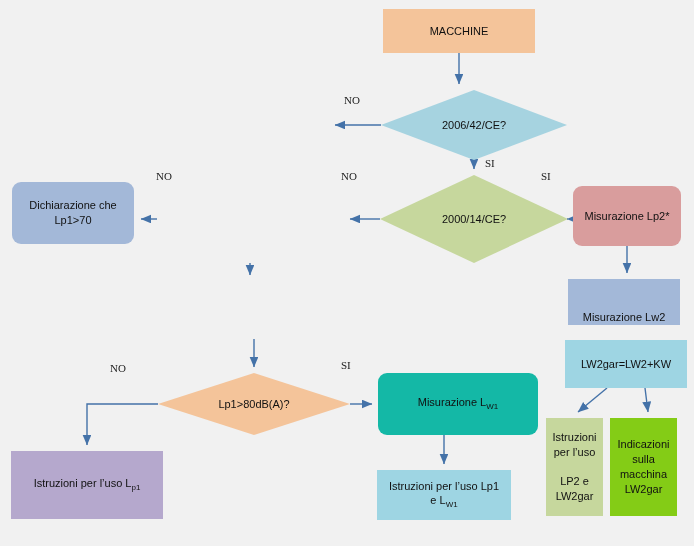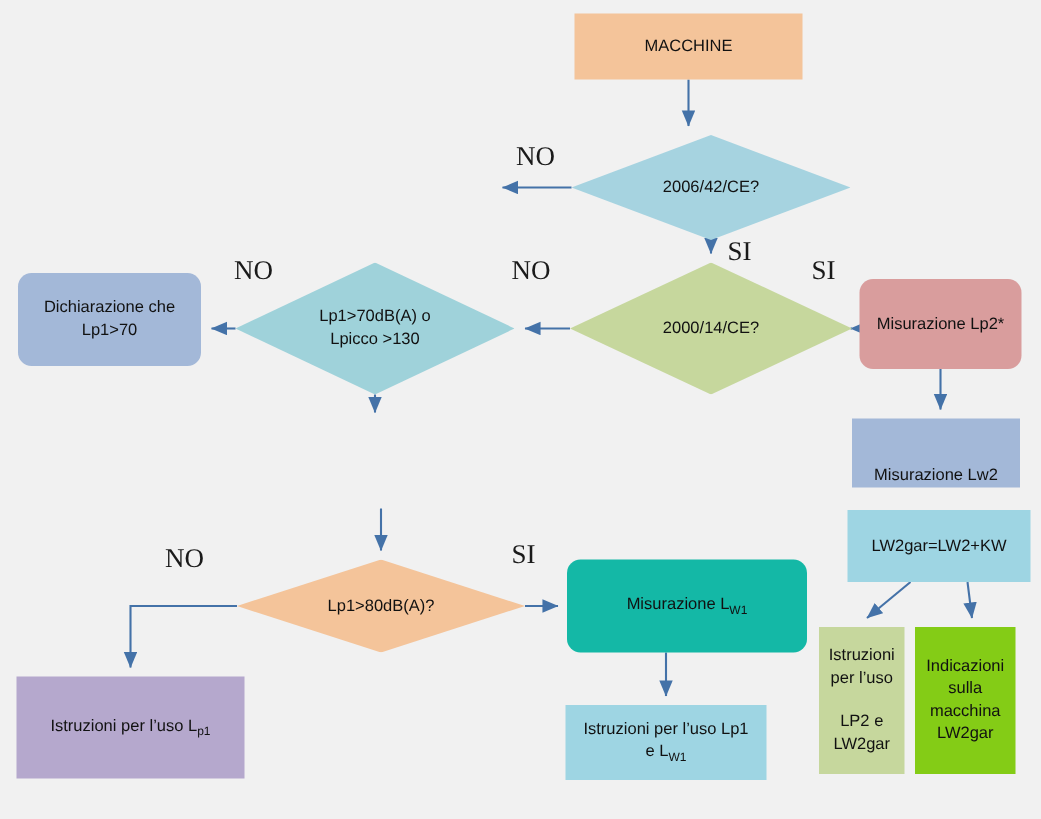--- a/index.html
+++ b/index.html
@@ -33,21 +33,21 @@
 
   
   .diamond {
     -webkit-clip-path: polygon(50% 0%, 100% 50%, 50% 100%, 0% 50%);
     clip-path: polygon(50% 0%, 100% 50%, 50% 100%, 0% 50%);
   }
 
   .label {
     position: absolute;
     font-family: "Liberation Serif", serif;
-    font-size: 18px;
+    font-size: 11px;
     color: #1a1a1a;
     z-index: 4;
     white-space: nowrap;
   }
 
   .edges {
     position: absolute;
     left: 0;
     top: 0;
     width: 694px;
@@ -91,23 +91,20 @@
 
   <div class="node rect" style="background: rgb(244, 196, 154); left: 383px; top: 9px; width: 152px; height: 44px;">
     <span class="nodetext">MACCHINE</span>
   </div>
 
   <div class="node diamond" style="background: rgb(166, 211, 224); left: 381px; top: 90px; width: 186px; height: 70px;">
     <span class="nodetext">2006/42/CE?</span>
   </div>
 
 
-  <div class="node diamond" style="background: rgb(159, 210, 218); left: 157px; top: 175px; width: 186px; height: 88px;">
-    <span class="nodetext">Lp1&gt;70dB(A) o<br>Lpicco &gt;130</span>
-  </div>
 
   <div class="node diamond" style="background: rgb(198, 215, 157); left: 380px; top: 175px; width: 188px; height: 88px;">
     <span class="nodetext">2000/14/CE?</span>
   </div>
 
   <div class="node round" style="background: rgb(163, 184, 216); left: 12px; top: 182px; width: 122px; height: 62px;">
     <span class="nodetext">Dichiarazione che<br>Lp1&gt;70</span>
   </div>
 
   <div class="node round" style="background: rgb(217, 157, 157); left: 573px; top: 186px; width: 108px; height: 60px;">

